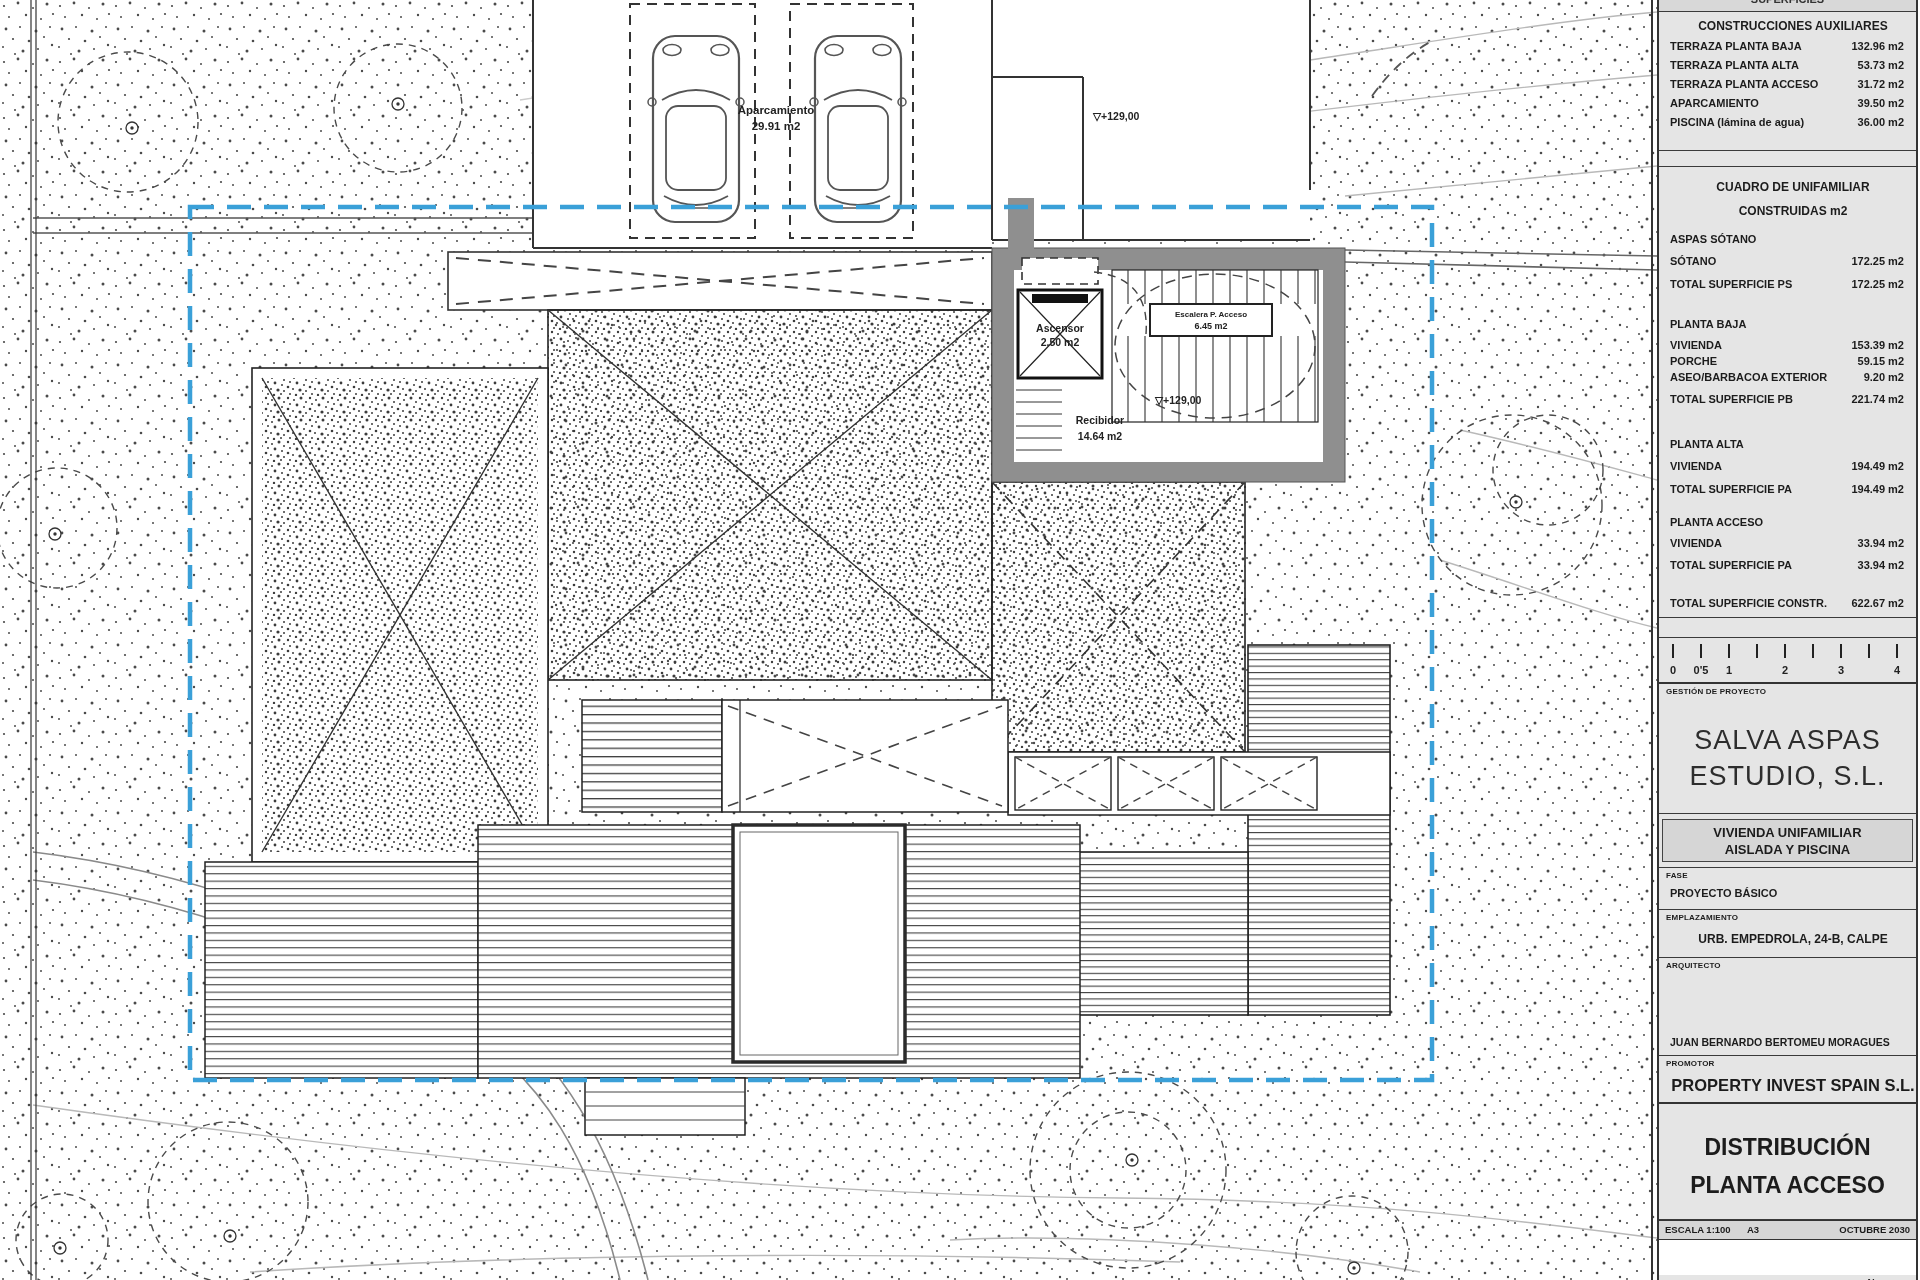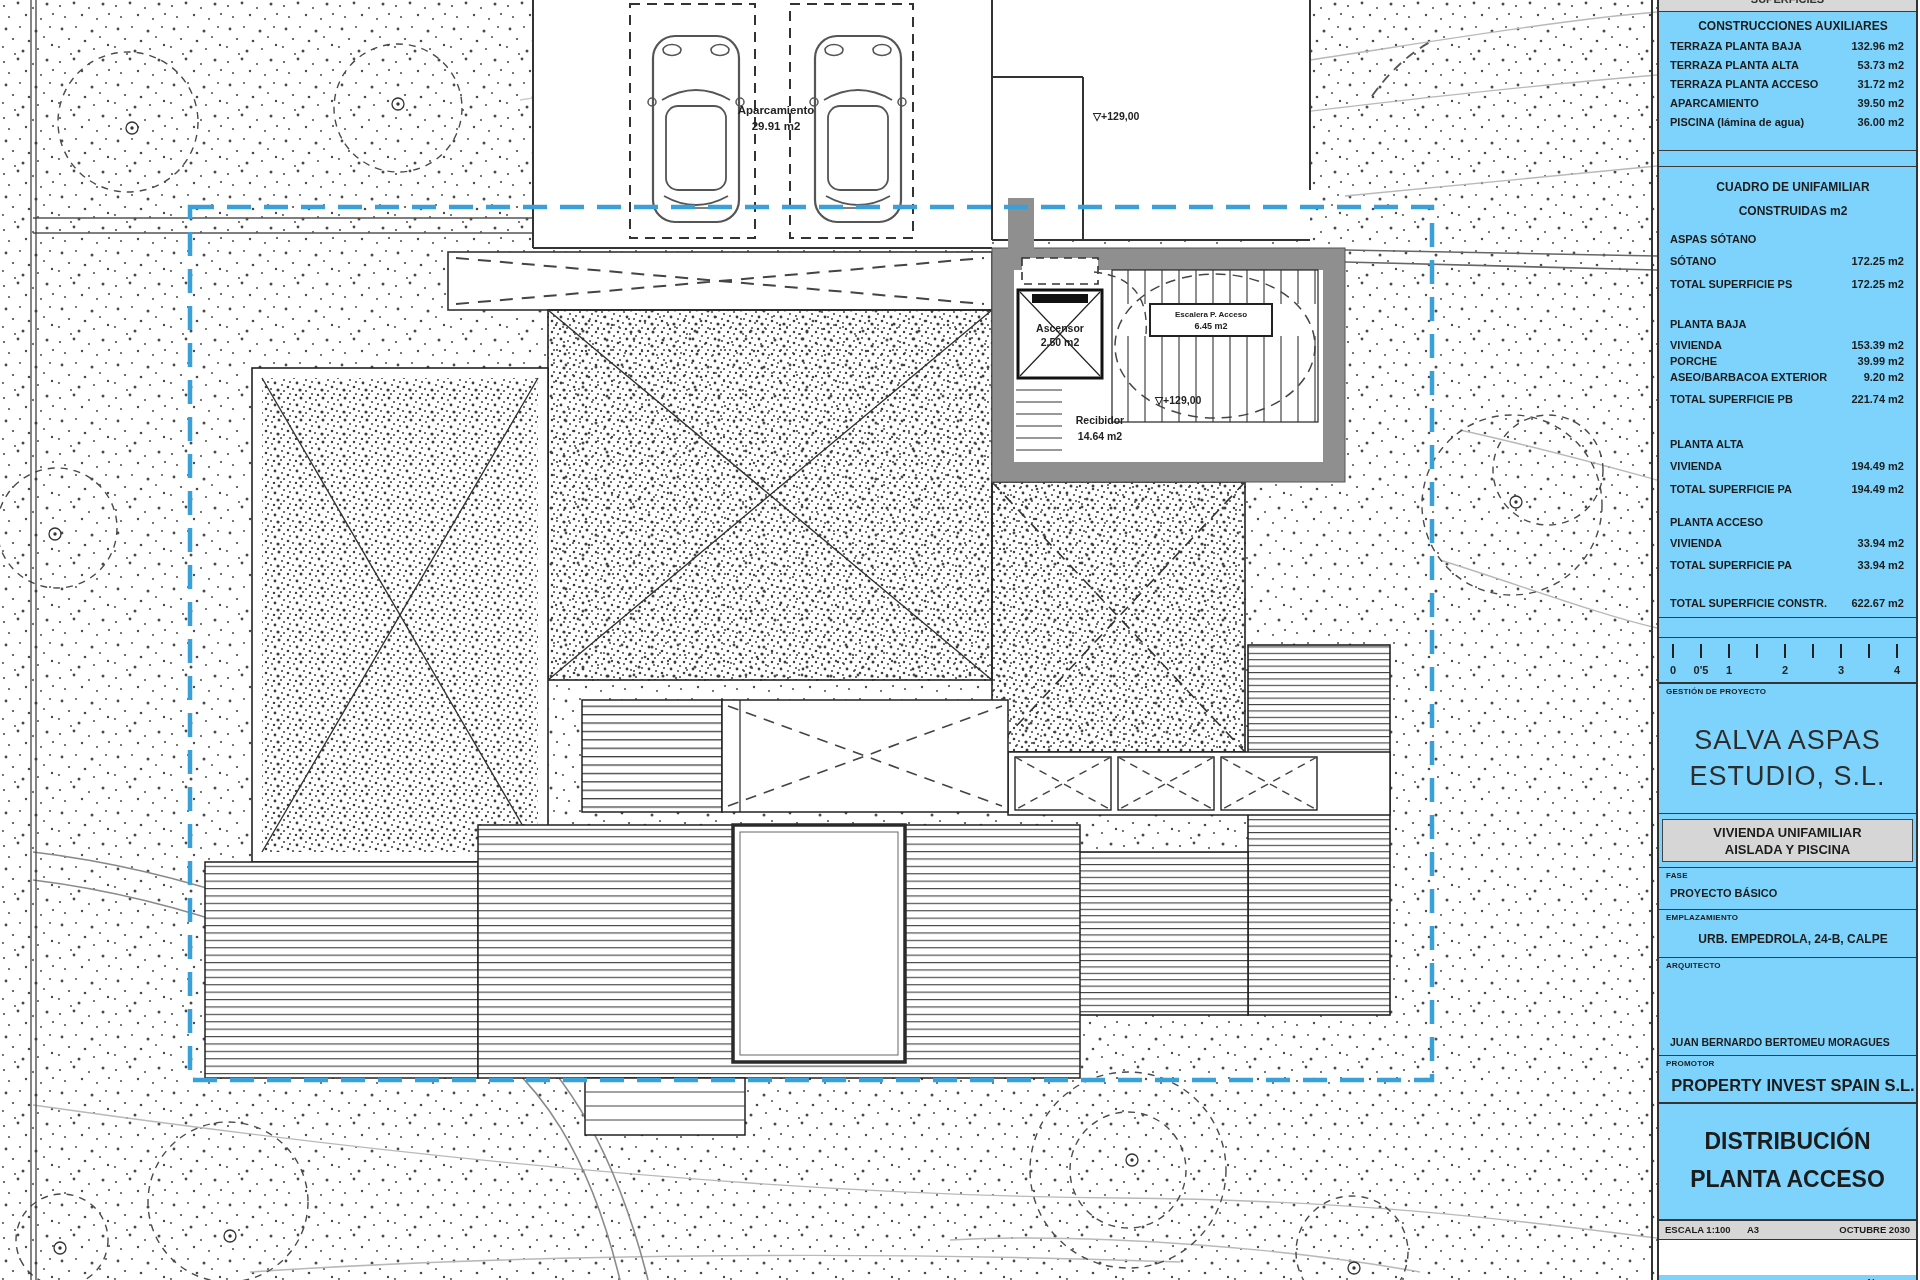--- a/index.html
+++ b/index.html
@@ -2,21 +2,21 @@
 <html><head>
 <meta charset="utf-8">
 <style>
   html,body{margin:0;padding:0;background:#ffffff;width:1920px;height:1280px;overflow:hidden;
     font-family:"Liberation Sans",sans-serif;color:#1c1c1c;}
   #sheet{position:relative;width:1920px;height:1280px;background:#fff;}
   #plan{position:absolute;left:0;top:0;}
   
   #tblock{position:absolute;left:1657px;top:0;width:261px;height:1280px;background:#fff;
     border-left:2px solid #333;border-right:2px solid #333;box-sizing:border-box;}
-  .sec{position:absolute;left:0;right:0;border-bottom:1.6px solid #3a3a3a;box-sizing:border-box;background:#7dd3fc;}
+  .sec{position:absolute;left:0;right:0;border-bottom:1.6px solid #3a3a3a;box-sizing:border-box;background:#e5e5e5;}
   .sec .r{position:absolute;left:11px;right:12px;height:15px;font-size:11px;font-weight:700;
     display:flex;justify-content:space-between;white-space:nowrap;}
   .sec .h{position:absolute;left:11px;font-size:11px;font-weight:700;white-space:nowrap;}
   .ctr{left:0;right:0;text-align:center;}
   .tiny{position:absolute;left:7px;top:3px;font-size:8px;font-weight:700;letter-spacing:.2px;}
   #s-top{top:0;height:12px;background:#d8d8d8;overflow:hidden;border-bottom:1.4px solid #3a3a3a;}
   #s-top div{margin-top:-7px;text-align:center;font-size:11px;font-weight:700;color:#333;}
   #s-aux{top:12px;height:139px;}
   #s-gap1{top:151px;height:16px;}
   #s-cuadro{top:167px;height:451px;}
@@ -27,21 +27,21 @@
     font-size:27px;letter-spacing:1px;line-height:36px;color:#2d2d2d;}
   #s-project{top:814px;height:54px;}
   #project-box{position:absolute;left:3px;right:3px;top:5px;bottom:5px;background:#d6d6d6;
     border:1.4px solid #444;display:flex;flex-direction:column;justify-content:center;
     text-align:center;font-size:13px;font-weight:700;line-height:17px;}
   #s-fase{top:868px;height:42px;}
   #s-empl{top:910px;height:48px;}
   #s-arq{top:958px;height:98px;}
   #s-prom{top:1056px;height:48px;border-bottom:2px solid #333;}
   #s-title{top:1104px;height:116px;}
-  #drawing-title{position:absolute;top:18px;left:0;right:0;text-align:center;
+  #drawing-title{position:absolute;top:24px;left:0;right:0;text-align:center;
     font-size:23px;font-weight:600;line-height:38px;}
   #s-meta{top:1220px;height:20px;background:#d6d6d6;border-top:1.4px solid #333;
     border-bottom:1.6px solid #333;font-size:9.5px;font-weight:700;}
   #s-meta span{position:absolute;top:3px;}
   #s-num{top:1240px;height:40px;border-bottom:none;overflow:hidden;margin-top:35px;}
   #sheet-num{position:absolute;left:0;width:200px;top:6px;text-align:center;
     font-size:24px;font-weight:700;letter-spacing:1px;}
   .val{text-align:right;}
   svg text{font-family:"Liberation Sans",sans-serif;}
 </style>
@@ -332,21 +332,21 @@
           <span class="val">172.25 m2</span>
         </div>
 
     <div class="h" style="top:151px">PLANTA BAJA</div>
     <div class="r" style="top:172px">
           <span>VIVIENDA</span>
           <span class="val">153.39 m2</span>
         </div>
     <div class="r" style="top:188px">
           <span>PORCHE</span>
-          <span class="val">39.99 m2</span>
+          <span class="val">59.15 m2</span>
         </div>
     <div class="r" style="top:204px">
           <span>ASEO/BARBACOA EXTERIOR</span>
           <span class="val">9.20 m2</span>
         </div>
     <div class="r" style="top:226px">
           <span>TOTAL SUPERFICIE PB</span>
           <span class="val">221.74 m2</span>
         </div>
 

